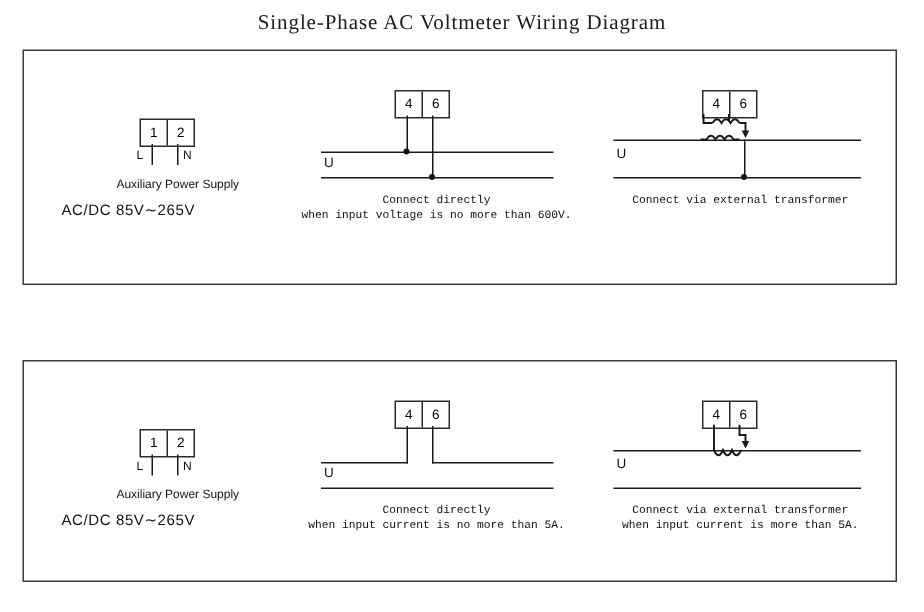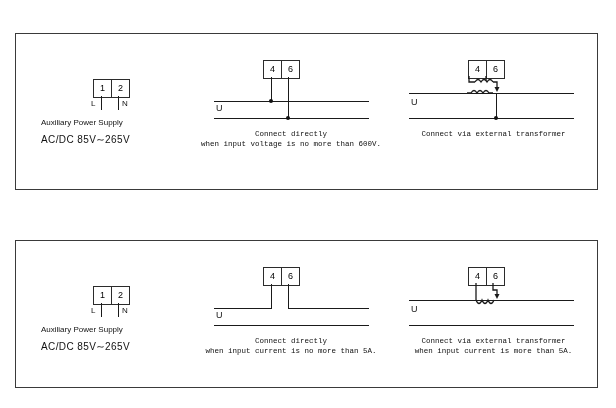--- a/index.html
+++ b/index.html
@@ -123,21 +123,21 @@
     font-family: Liberation Mono, monospace;
     font-size: 7.5px;
     line-height: 10px;
     color: #111;
     white-space: nowrap;
   }
   .supply-label {
     position: absolute;
     width: 100%;
     left: 0;
-    text-align: left;
+    text-align: center;
     font-family: "Liberation Sans", sans-serif;
     font-size: 8px;
     color: #111;
     white-space: nowrap;
   }
   .supply-range {
     position: absolute;
     width: 100%;
     left: 0;
     text-align: left;
@@ -147,20 +147,21 @@
     color: #111;
     white-space: nowrap;
   }
   .coil-svg { position: absolute; }
 </style>
 </head>
 <body>
 
 <div class="section" id="section-voltmeter">
 
+  <div class="section-title">Single-Phase AC Voltmeter Wiring Diagram</div>
 
   <div class="frame">
 
     <div class="panel panel-power">
       <div class="terminals" style="left:52px; top:45px;">
         <div class="terminal">1</div>
         <div class="terminal">2</div>
       </div>
       <div class="wire-v" style="left:60px; top:62px; height:14px;"></div>
       <div class="wire-v" style="left:77px; top:62px; height:14px;"></div>

